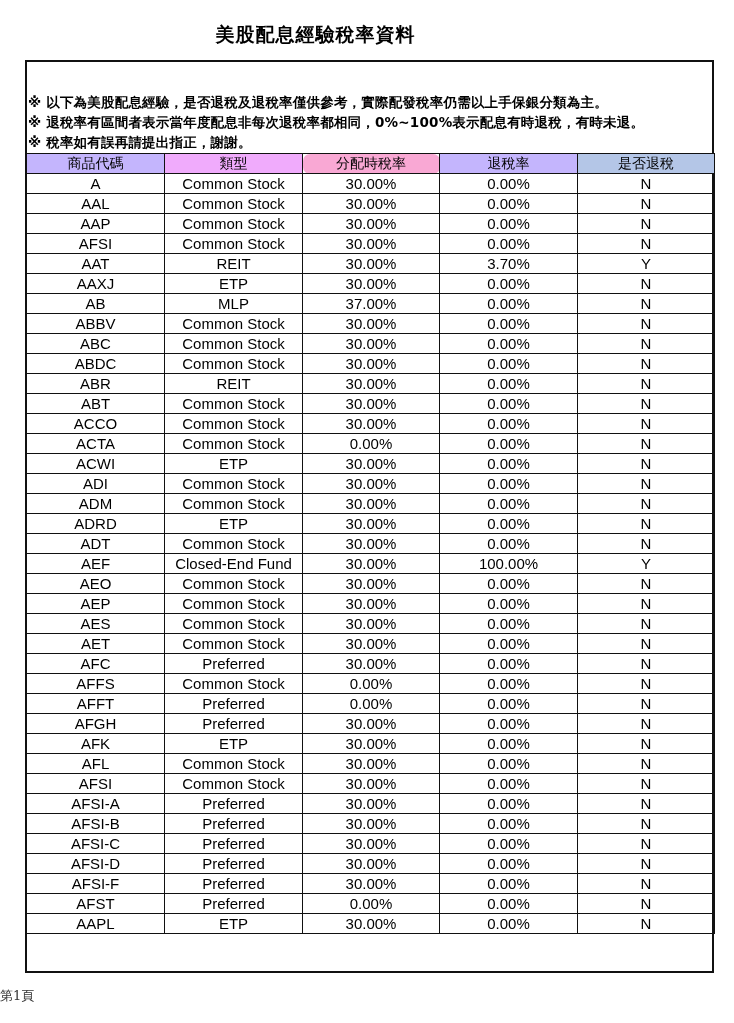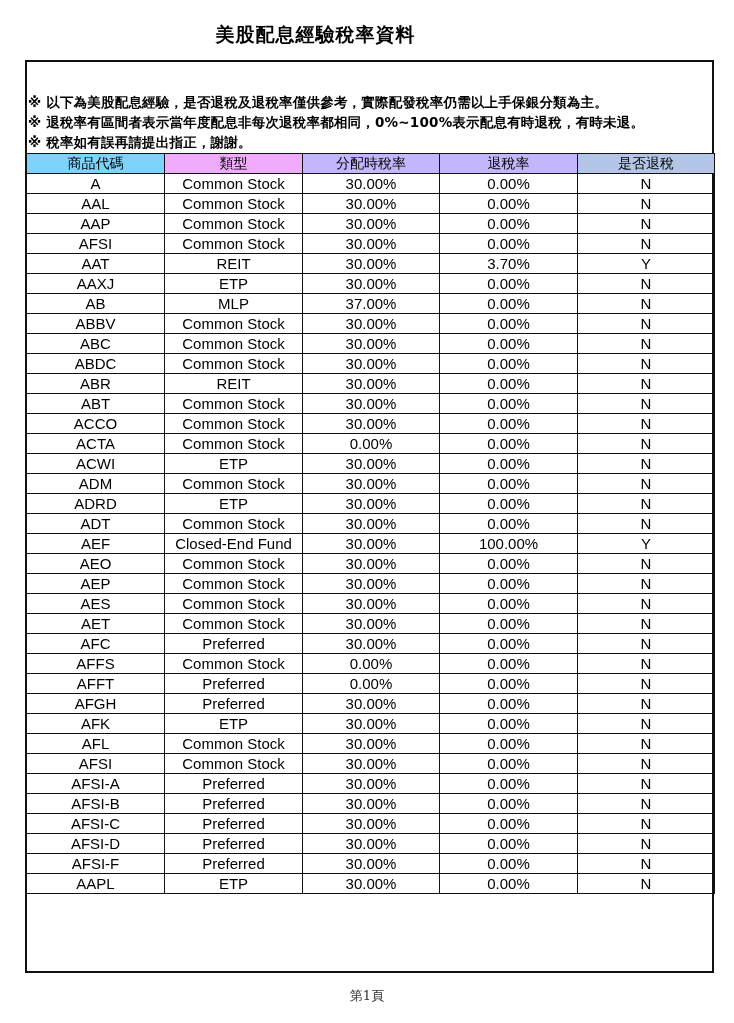--- a/index.html
+++ b/index.html
@@ -18,21 +18,21 @@
   table.rates col.c2 { width: 138px; }
   table.rates col.c3 { width: 137px; }
   table.rates col.c4 { width: 138px; }
   table.rates col.c5 { width: 137px; }
   table.rates th, table.rates td {
     border: 1px solid #111; height: 19px; padding: 0; text-align: center;
     font-size: 14px; line-height: 19px; white-space: nowrap; overflow: hidden;
     font-family: "DejaVu Sans", "Liberation Sans", sans-serif; }
   table.rates th { background: #b4c6e7; font-weight: normal; font-size: 14px; }
   table.rates td { font-family: "Liberation Sans", sans-serif; font-size: 15px; }
-  .page-footer { position: absolute; top: 987px; left: 0; width: 734px; text-align: center;
+  .page-footer { position: absolute; top: 987px; left: 0; width: 734px; 
                  font-family: "DejaVu Serif", "Liberation Serif", serif; font-size: 13px; color: #333; }
 </style>
 </head>
 <body>
 
 <div class="doc-title">美股配息經驗稅率資料</div>
 
 <div class="sheet">
   <div class="notes">
     <div class="note">※ 以下為美股配息經驗，是否退稅及退稅率僅供參考，實際配發稅率仍需以上手保銀分類為主。</div>
@@ -43,23 +43,23 @@
   <table class="rates">
     <colgroup>
         <col class="c1">
         <col class="c2">
         <col class="c3">
         <col class="c4">
         <col class="c5">
       </colgroup>
     <thead>
       <tr>
-        <th style="background: #7dd3fc;">商品代碼</th>
+        <th style="background: #c4b5fd;">商品代碼</th>
         <th style="background: #f0abfc;">類型</th>
-        <th style="background: #c4b5fd;">分配時稅率</th>
+        <th style="background: #f9a8d4; border-radius: 7px;">分配時稅率</th>
         <th style="background: #c4b5fd;">退稅率</th>
         <th style="background: rgb(180, 198, 231); margin-top: 33px;">是否退稅</th>
       </tr>
     </thead>
     <tbody id="table-body">
         <tr>
           <td>A</td>
           <td>Common Stock</td>
           <td>30.00%</td>
           <td>0.00%</td>
@@ -157,20 +157,27 @@
           <td>N</td>
         </tr>
         <tr>
           <td>ACWI</td>
           <td>ETP</td>
           <td>30.00%</td>
           <td>0.00%</td>
           <td>N</td>
         </tr>
         <tr>
+          <td>ADI</td>
+          <td>Common Stock</td>
+          <td>30.00%</td>
+          <td>0.00%</td>
+          <td>N</td>
+        </tr>
+        <tr>
           <td>ADM</td>
           <td>Common Stock</td>
           <td>30.00%</td>
           <td>0.00%</td>
           <td>N</td>
         </tr>
         <tr>
           <td>ADRD</td>
           <td>ETP</td>
           <td>30.00%</td>
@@ -293,20 +300,27 @@
           <td>AFSI-D</td>
           <td>Preferred</td>
           <td>30.00%</td>
           <td>0.00%</td>
           <td>N</td>
         </tr>
         <tr>
           <td>AFSI-F</td>
           <td>Preferred</td>
           <td>30.00%</td>
+          <td>0.00%</td>
+          <td>N</td>
+        </tr>
+        <tr>
+          <td>AFST</td>
+          <td>Preferred</td>
+          <td>0.00%</td>
           <td>0.00%</td>
           <td>N</td>
         </tr>
         <tr>
           <td>AAPL</td>
           <td>ETP</td>
           <td>30.00%</td>
           <td>0.00%</td>
           <td>N</td>
         </tr>

